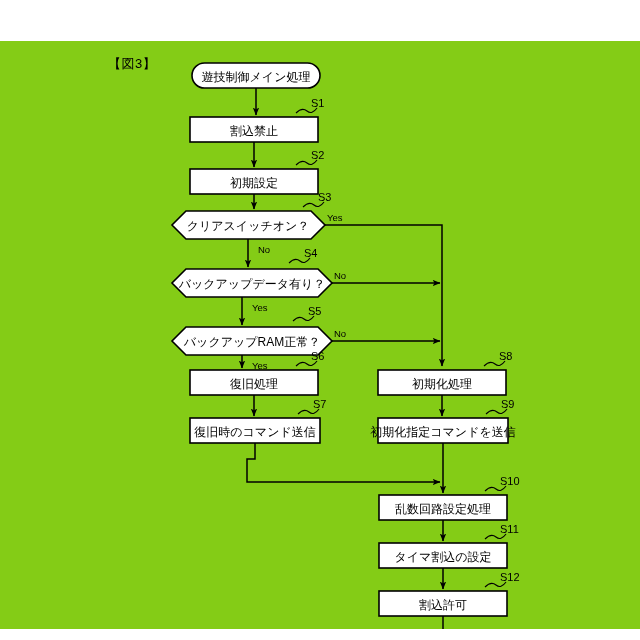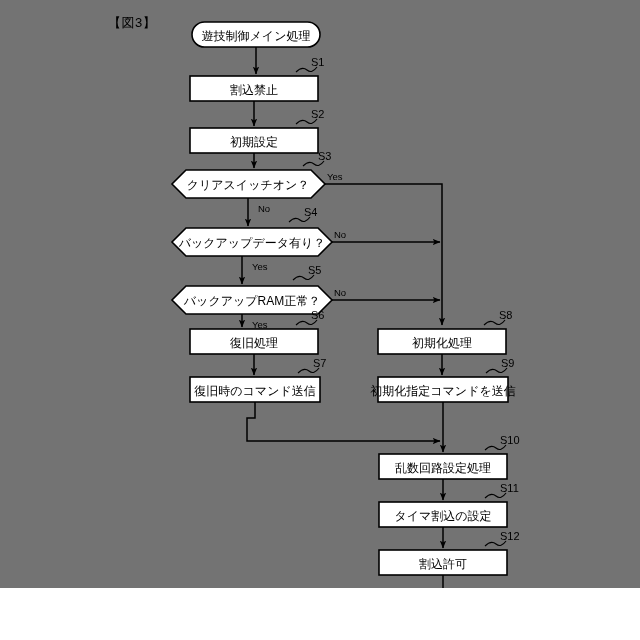--- a/index.html
+++ b/index.html
@@ -7,22 +7,23 @@
     padding: 0;
     background: #ffffff;
   }
   body {
     font-family: "Liberation Sans", "DejaVu Sans", sans-serif;
   }
   #canvas {
     position: relative;
     width: 640px;
     height: 588px;
-    background: #737373;
+    background: #84cc16;
     overflow: hidden;
+    margin-top: 41px;
   }
   #figure-svg {
     position: absolute;
     left: 0;
     top: 0;
     width: 640px;
     height: 640px;
   }
   .fig-title {
     position: absolute;

